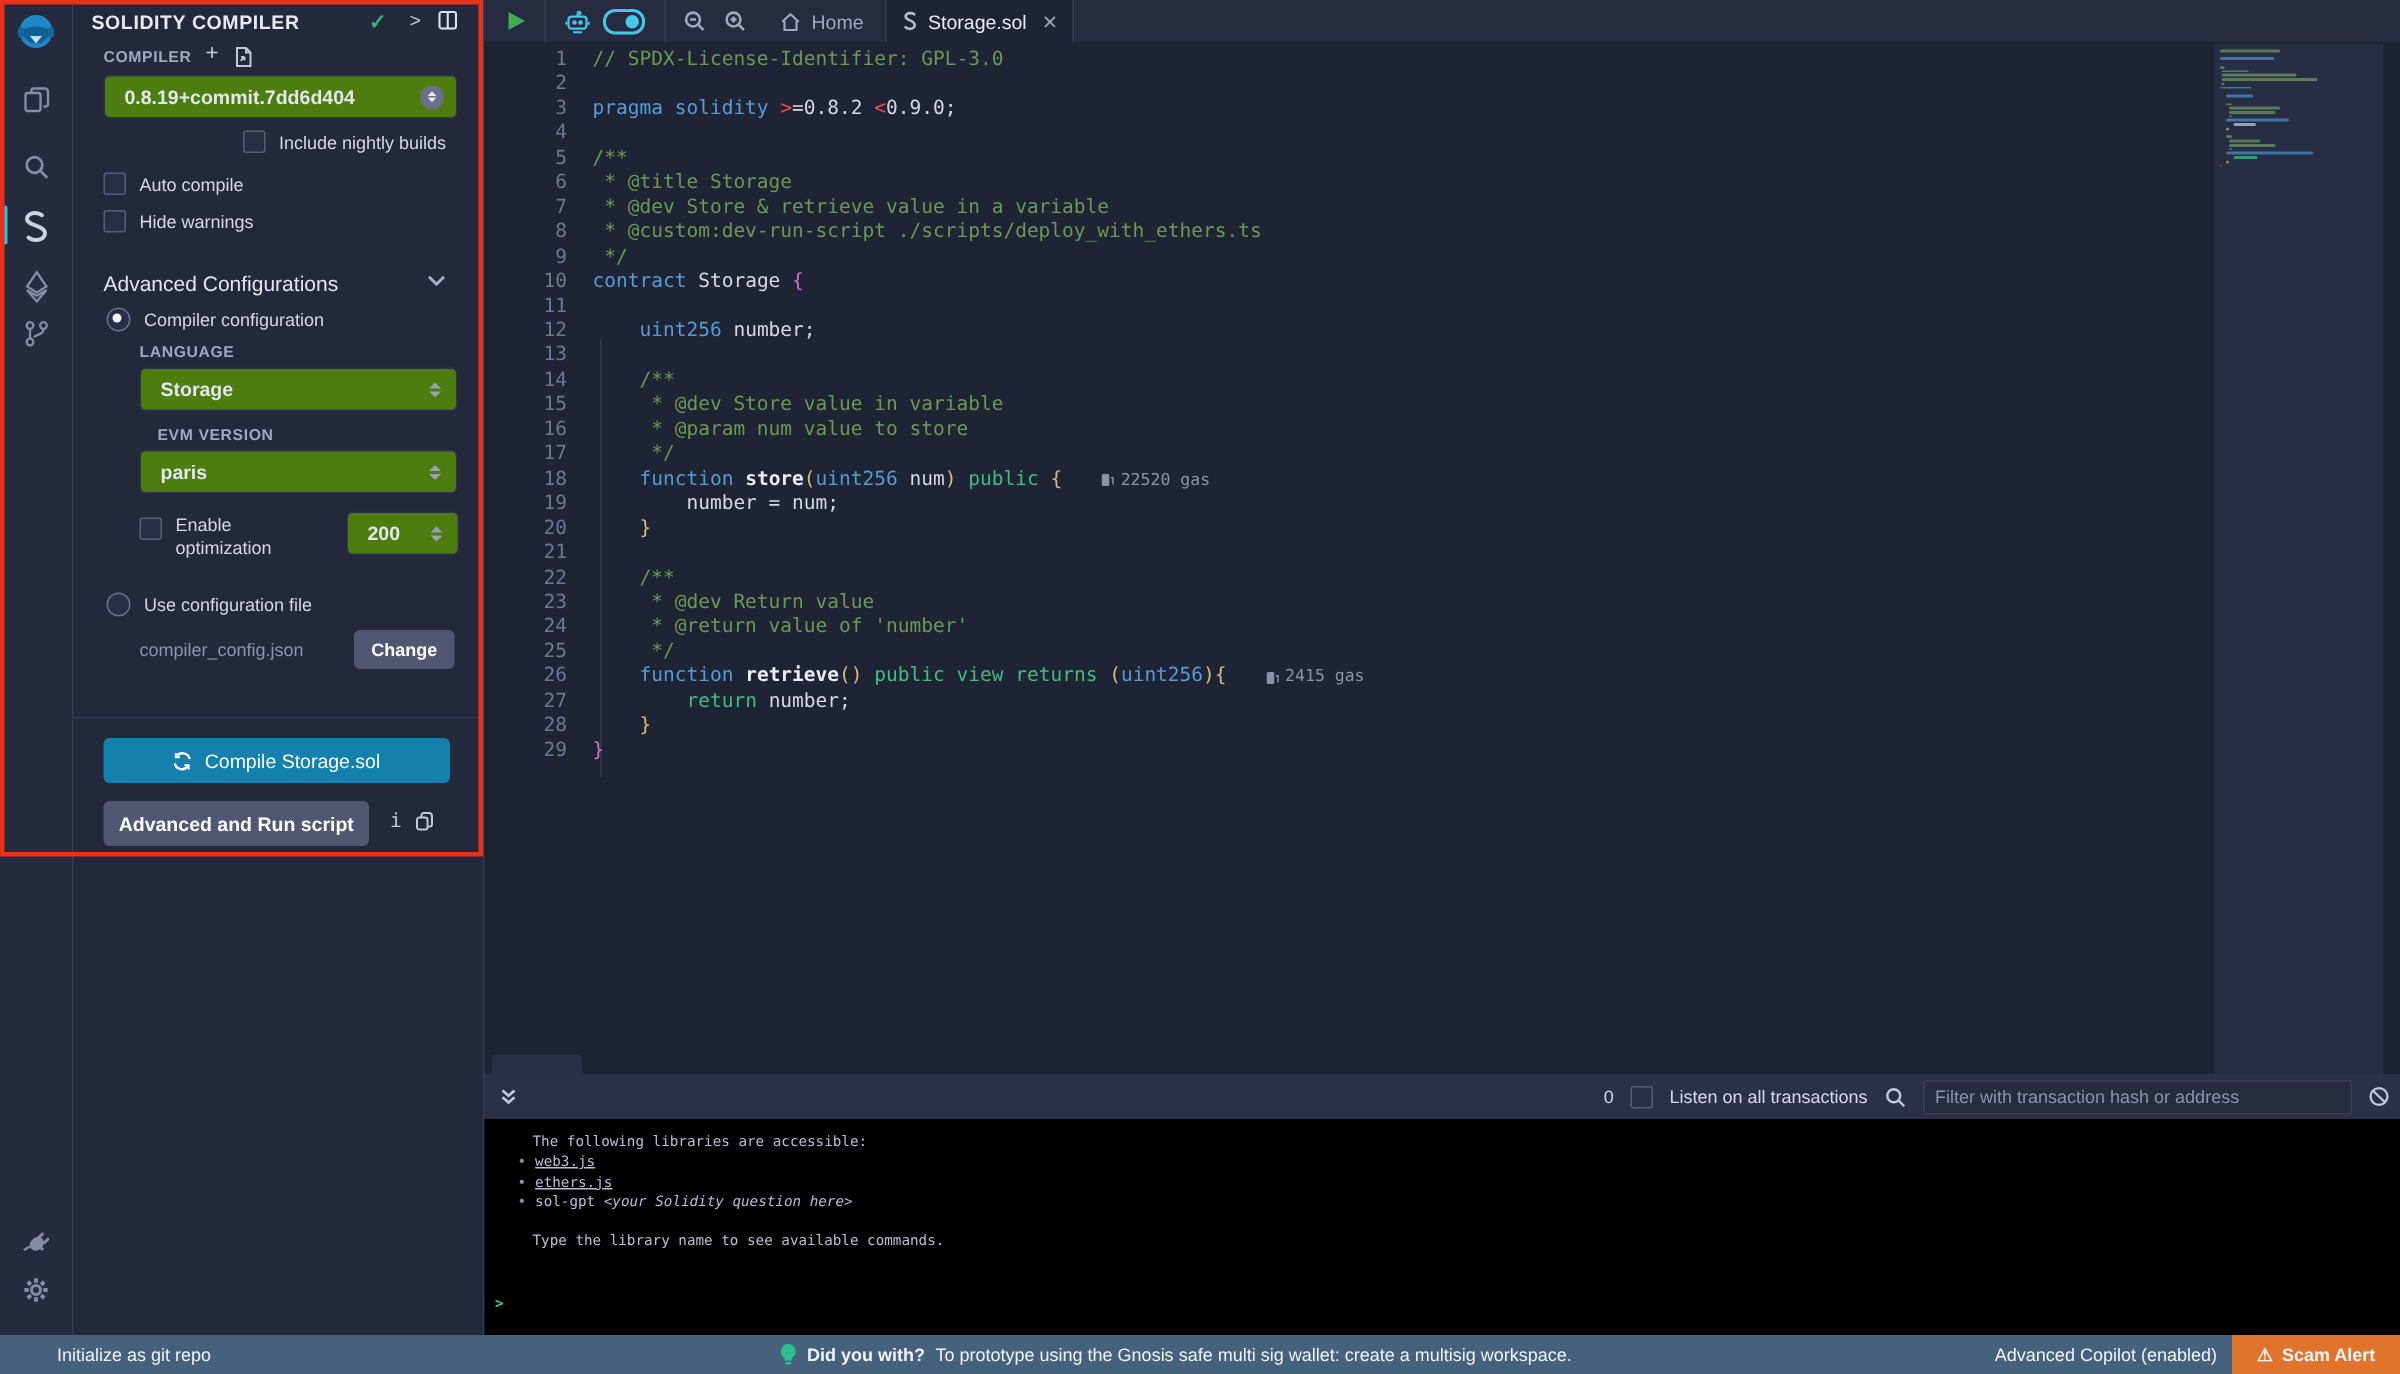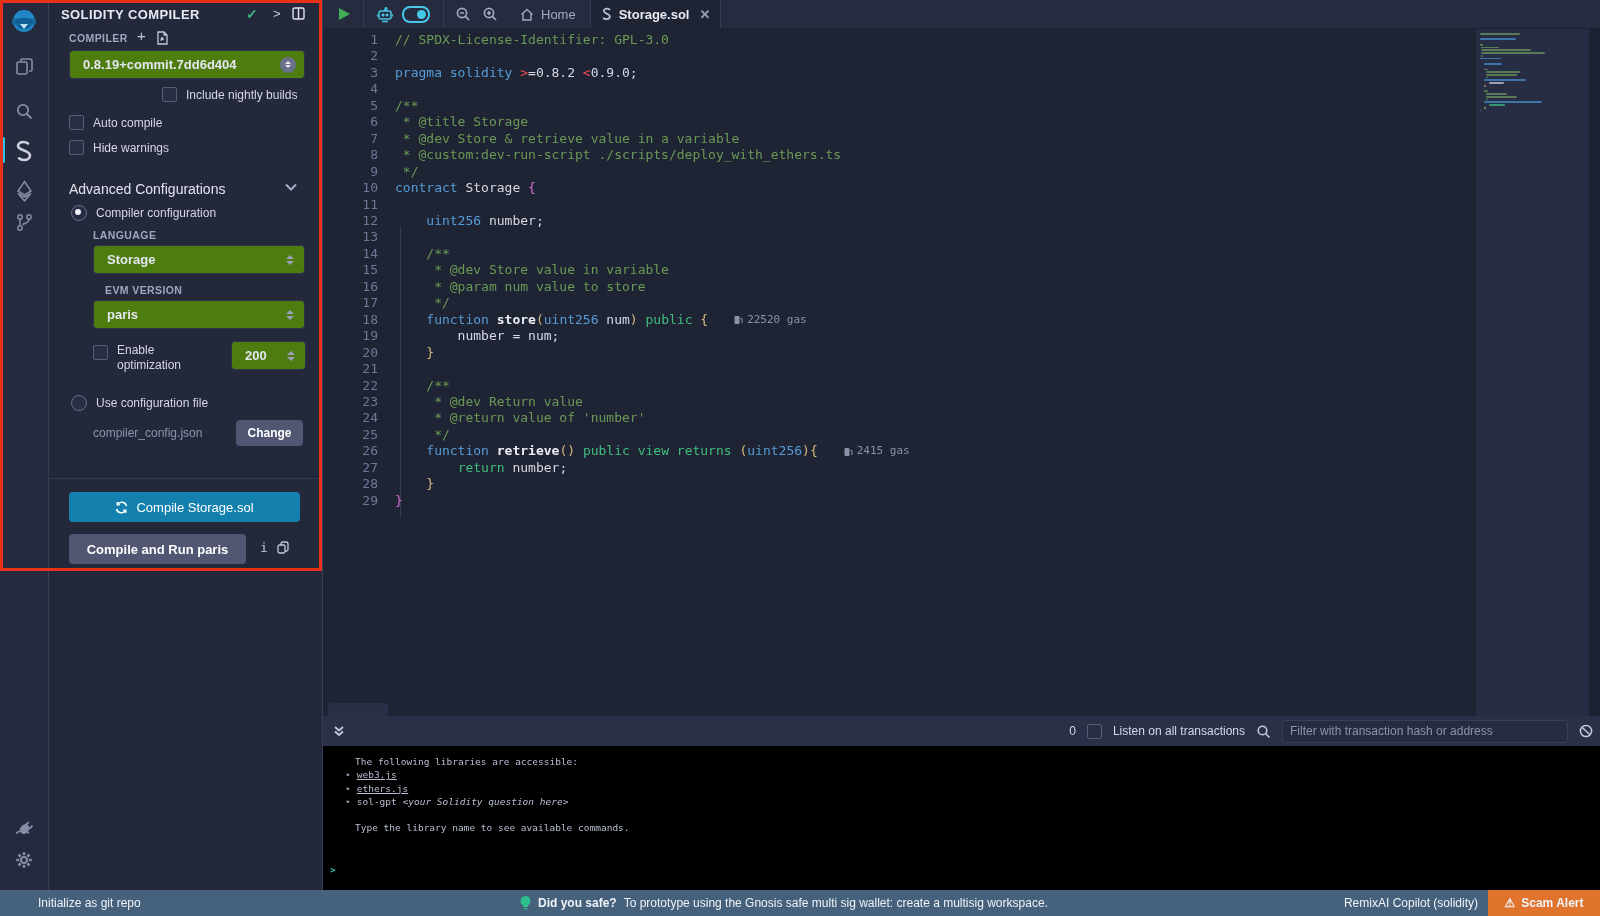--- a/index.html
+++ b/index.html
@@ -50,21 +50,21 @@
   
   .main{position:absolute;left:323px;top:0;right:0;bottom:26px;}
   .topbar{position:absolute;left:0;right:0;top:0;height:28px;background:#262b40;display:flex;align-items:center;border-bottom:1px solid #1c2133;}
   .tb-sep{width:1px;height:28px;background:#363b54;flex:none;}
   .play{width:0;height:0;border-left:11px solid #3fae54;border-top:6.5px solid transparent;border-bottom:6.5px solid transparent;margin:0 13px 0 16px;cursor:pointer;}
   .robot{color:#45c8e8;margin:0 8px 0 12px;cursor:pointer;}
   .toggle{width:24px;height:13px;border:2px solid #45c8e8;border-radius:8px;position:relative;margin-right:13px;cursor:pointer;}
   .toggle::after{content:"";position:absolute;right:2px;top:2px;width:9px;height:9px;border-radius:50%;background:#45c8e8;}
   .mag{color:#a3a8c0;margin-left:11px;cursor:pointer;}
   .tab-home{display:flex;align-items:center;gap:7px;color:#a3a8c0;font-size:13px;padding:0 14px 0 22px;height:28px;cursor:pointer;}
-  .tab-active{display:flex;align-items:center;gap:7px;height:28px;background:#1f2434;border-left:1px solid #363b54;border-right:1px solid #363b54;padding:0 10px;color:#e8eaf2;font-size:13px;font-weight:700;cursor:pointer;}
+  .tab-active{display:flex;align-items:center;gap:7px;height:28px;background:#1f2434;border-left:1px solid #363b54;border-right:1px solid #363b54;padding:0 10px;color:#e8eaf2;font-size:13px;font-weight:400;cursor:pointer;}
   .tab-close{color:#9ba0b8;font-size:13px;cursor:pointer;padding-left:3px;}
 
   
   .editor{position:absolute;left:0;right:0;top:29px;height:687px;background:#1f2434;overflow:hidden;}
   .code{position:absolute;left:0;top:3px;font-family:"DejaVu Sans Mono",monospace;font-size:13px;line-height:16.45px;white-space:pre;}
   .cl{display:flex;}
   .gut{display:inline-block;width:55px;text-align:right;color:#6e7897;flex:none;}
   .ct{padding-left:17px;}
   .tk-com{color:#6A9955;} .tk-kw{color:#569cd6;} .tk-grn{color:#3fbd7f;}
   .tk-pl{color:#d6d9e4;} .tk-plb{color:#eceef5;font-weight:bold;} .tk-gold{color:#d7ba7d;}
@@ -262,21 +262,21 @@
 
     <div class="sp-divider"></div>
 
     <div class="btn btn-primary">
       <svg width="13" height="13" viewBox="0 0 13 13" fill="none" stroke="#fff" stroke-width="1.6">
           <path d="M11.5 5A5 5 0 0 0 2.4 3.6M1.5 8a5 5 0 0 0 9.1 1.4"></path>
           <path d="M2.2 1v2.8H5M10.8 12V9.2H8" stroke-width="1.3"></path>
         </svg>
       <span>Compile Storage.sol</span>
     </div>
-    <div class="btn btn-slate">Compile and Run paris</div>
+    <div class="btn btn-slate">Advanced and Run script</div>
     <div class="mini-i">i</div>
     <div class="mini-copy">
       <svg width="12" height="13" viewBox="0 0 12 13" fill="none" stroke="currentColor" stroke-width="1.3">
           <rect x="1" y="4" width="7" height="8" rx="1.5"></rect>
           <path d="M4 4V2.5A1.5 1.5 0 0 1 5.5 1H9a2 2 0 0 1 2 2v5.5A1.5 1.5 0 0 1 9.5 10H8"></path>
         </svg>
     </div>
   </div>
 
   <div class="annotation"></div>
@@ -407,23 +407,23 @@
     </div>
   </div>
 
   <div class="statusbar">
     <span class="sb-left">Initialize as git repo</span>
     <span class="sb-tip">
       <svg width="11" height="15" viewBox="0 0 11 15">
           <path d="M5.5 0a5 5 0 0 0-2.5 9.3V11h5V9.3A5 5 0 0 0 5.5 0z" fill="#2dbe8d"></path>
           <rect x="3.5" y="12" width="4" height="1.6" rx="0.8" fill="#2dbe8d"></rect>
         </svg>
-      <b>Did you safe?</b>
+      <b>Did you with?</b>
       <span>To prototype using the Gnosis safe multi sig wallet: create a multisig workspace.</span>
     </span>
-    <span class="sb-copilot">RemixAI Copilot (solidity)</span>
+    <span class="sb-copilot">Advanced Copilot (enabled)</span>
     <span class="sb-scam">
       <span>⚠</span>
       <span>Scam Alert</span>
     </span>
   </div>
 
 </div>
 
 </body></html>

